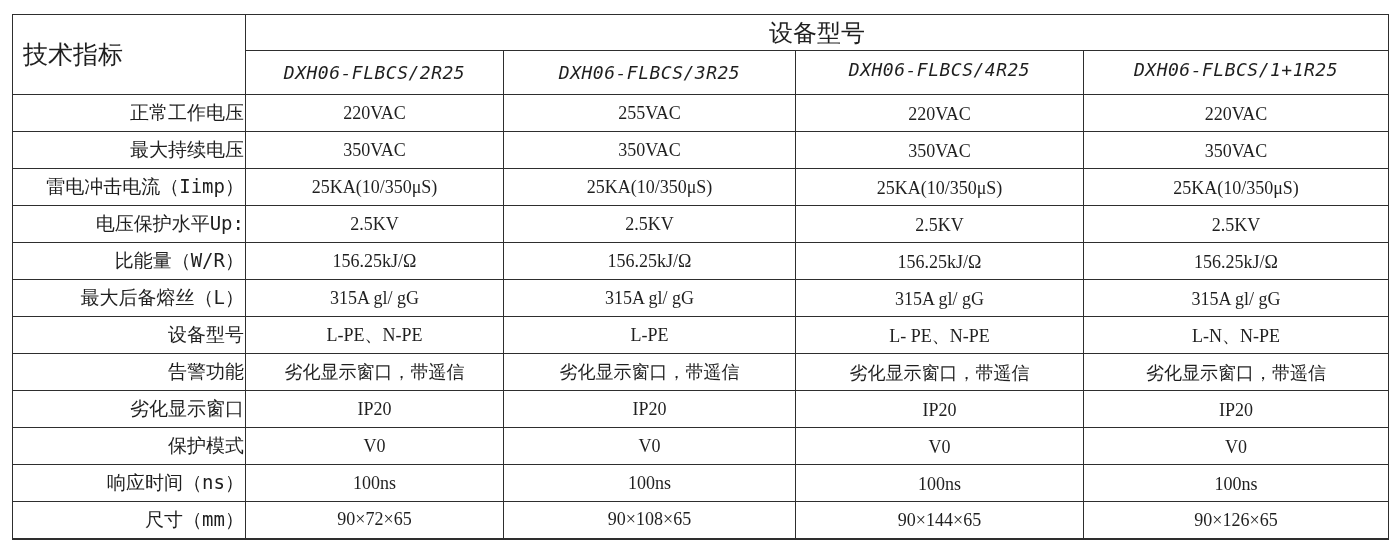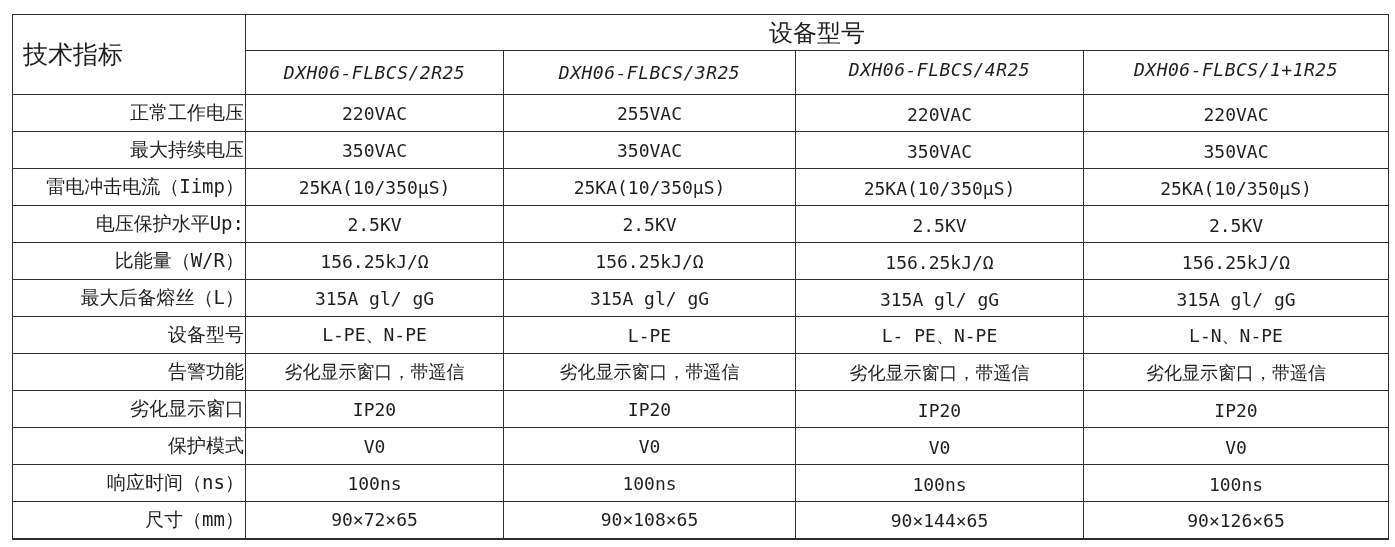--- a/index.html
+++ b/index.html
@@ -60,20 +60,21 @@
     letter-spacing: 0.5px;
   }
   td.label {
     text-align: right;
     padding-left: 10px;
     font-size: 19px;
   }
   td.value {
     text-align: center;
     font-size: 18px;
+    font-family: Liberation Serif, serif;
   }
   
   td.up {
     vertical-align: top;
     padding-top: 3px;
   }
   td.model.up {
     vertical-align: top;
     padding-top: 8px;
     margin-top: 19px;

